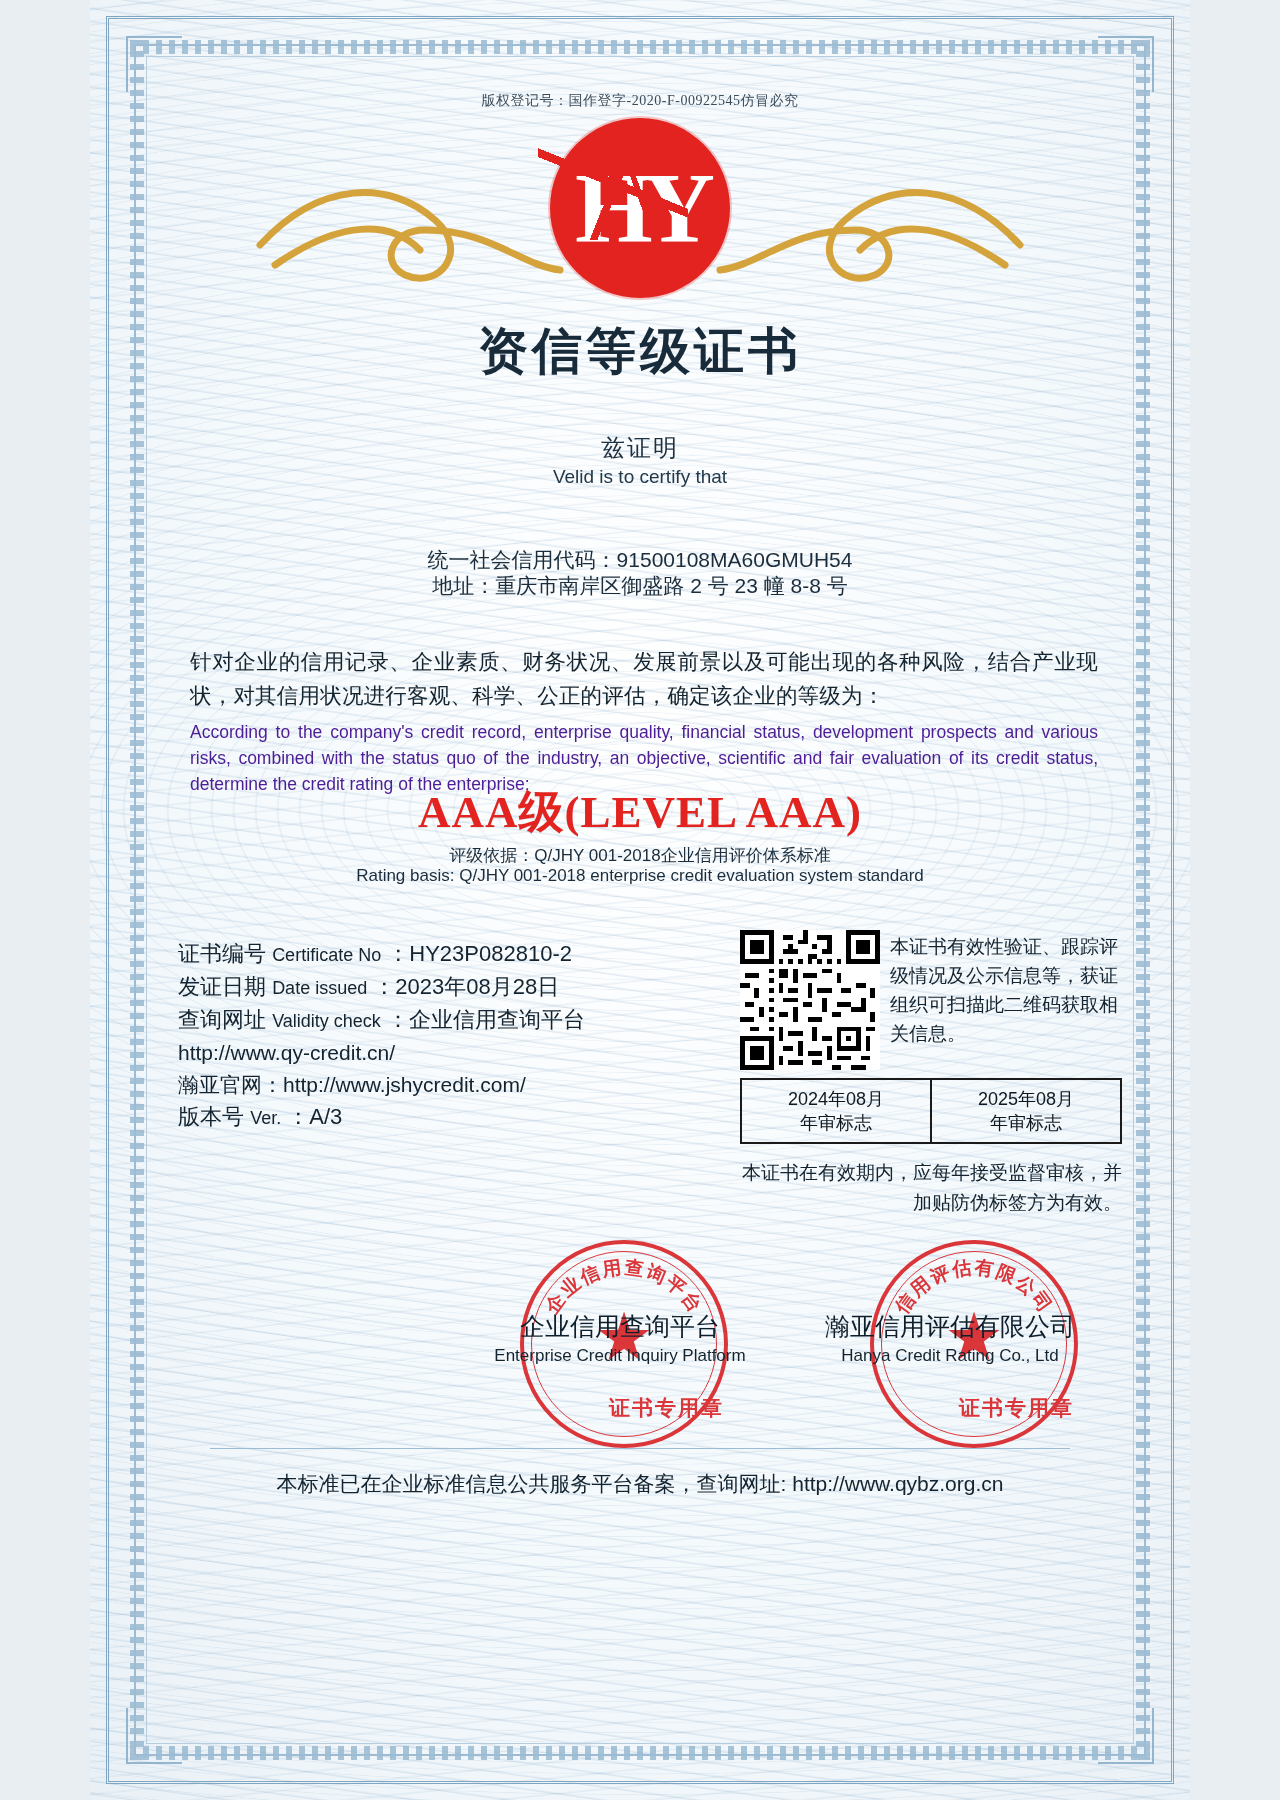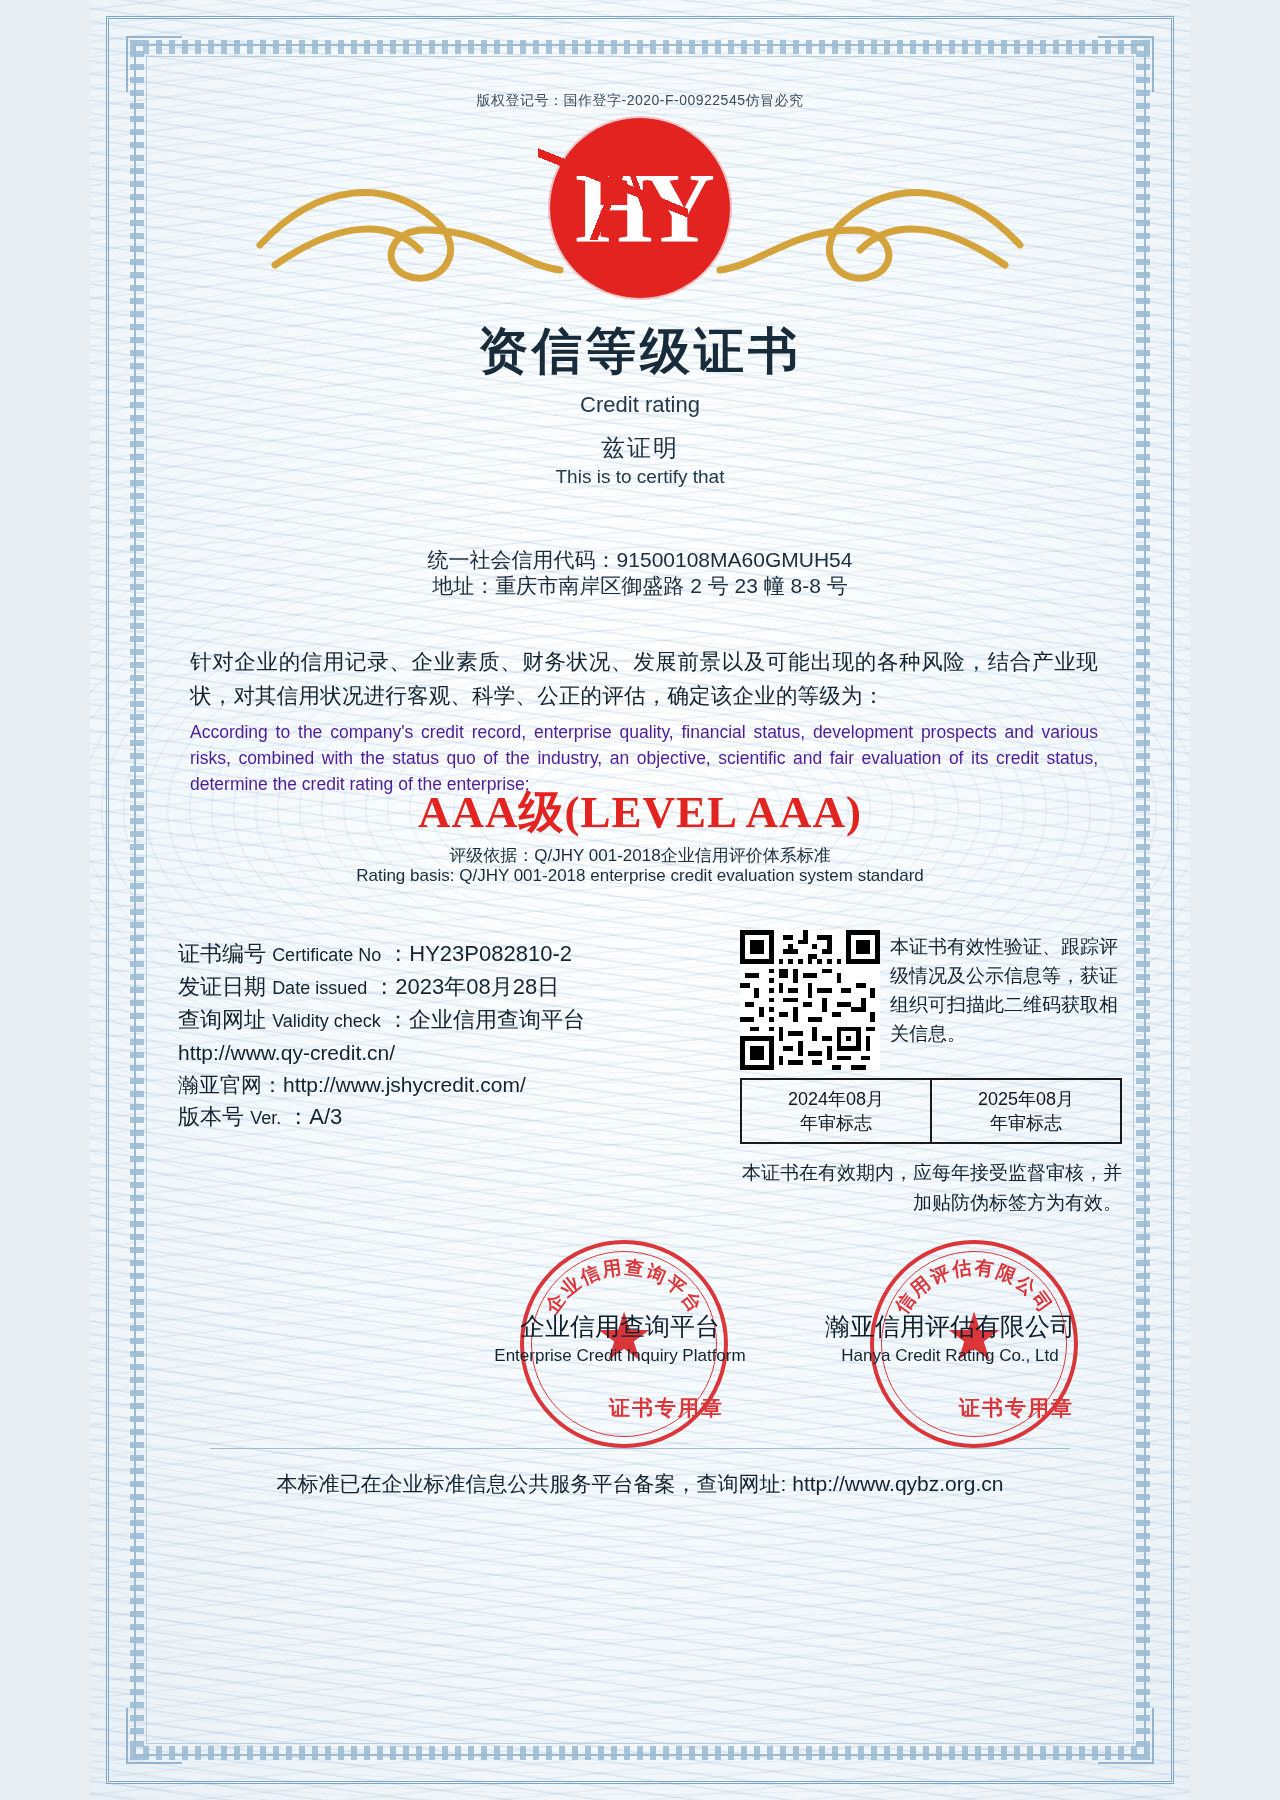--- a/index.html
+++ b/index.html
@@ -83,21 +83,21 @@
   .corner.tl{left:36px;top:36px;border-right:none;border-bottom:none;}
   .corner.tr{right:36px;top:36px;border-left:none;border-bottom:none;}
   .corner.bl{left:36px;bottom:36px;border-right:none;border-top:none;}
   .corner.br{right:36px;bottom:36px;border-left:none;border-top:none;}
 
   
   .content{position:absolute;inset:0;}
 
   .copyright{
     position:absolute;top:92px;left:0;right:0;text-align:center;
-    font-size:14px;color:#3b4b58;letter-spacing:.5px;
+    font-size:14px;color:#3b4b58;letter-spacing:.5px;font-family:Liberation Serif, serif;
   }
 
   .flourish{
     position:absolute;top:150px;left:0;right:0;height:150px;
     pointer-events:none;
   }
 
   .logo{
     position:absolute;left:50%;top:118px;transform:translateX(-50%);
     width:180px;height:180px;border-radius:50%;
@@ -285,23 +285,22 @@
         <path d="M915,115 C850,70 800,70 770,100"></path>
       </g>
     </svg>
 
     <div class="logo">
       <div class="hy">HY</div>
       <div class="slash"></div>
     </div>
 
     <div class="title-cn">资信等级证书</div>
-    <div class="title-en">Credit rating</div>
     <div class="certify-cn">兹证明</div>
-    <div class="certify-en">This is to certify that</div>
+    <div class="certify-en">Velid is to certify that</div>
     <div class="code">统一社会信用代码：91500108MA60GMUH54</div>
     <div class="addr">地址：重庆市南岸区御盛路 2 号 23 幢 8-8 号</div>
 
     <div class="para">
       <div class="cn">针对企业的信用记录、企业素质、财务状况、发展前景以及可能出现的各种风险，结合产业现状，对其信用状况进行客观、科学、公正的评估，确定该企业的等级为：</div>
       <div class="en">According to the company's credit record, enterprise quality, financial status, development prospects and various risks, combined with the status quo of the industry, an objective, scientific and fair evaluation of its credit status, determine the credit rating of the enterprise:</div>
     </div>
 
     <div class="level">AAA级(LEVEL AAA)</div>
     <div class="basis-cn">评级依据：Q/JHY 001-2018企业信用评价体系标准</div>

